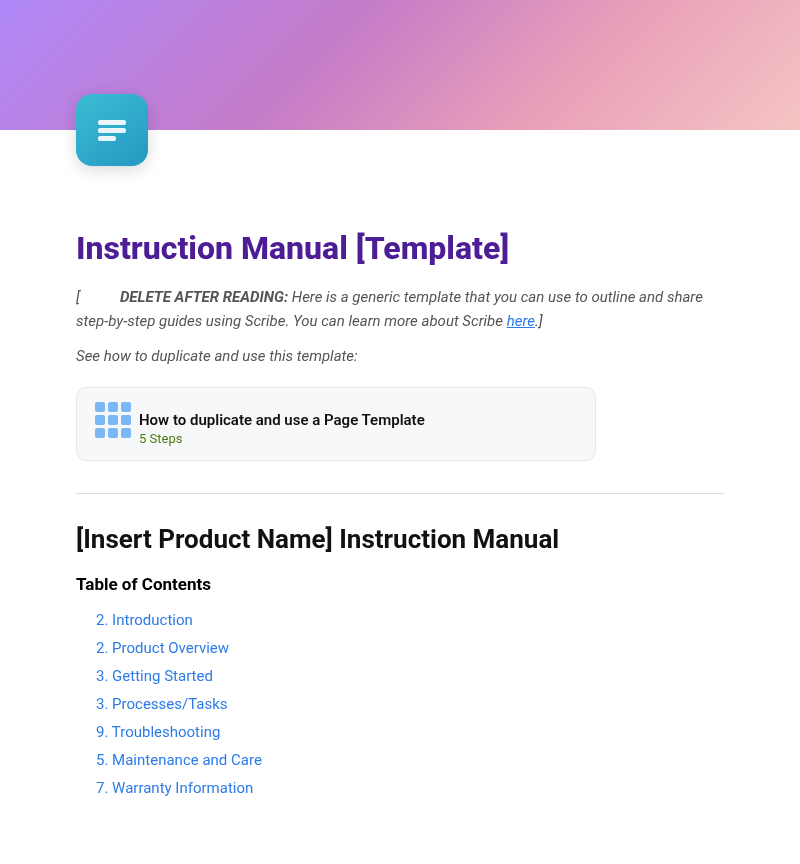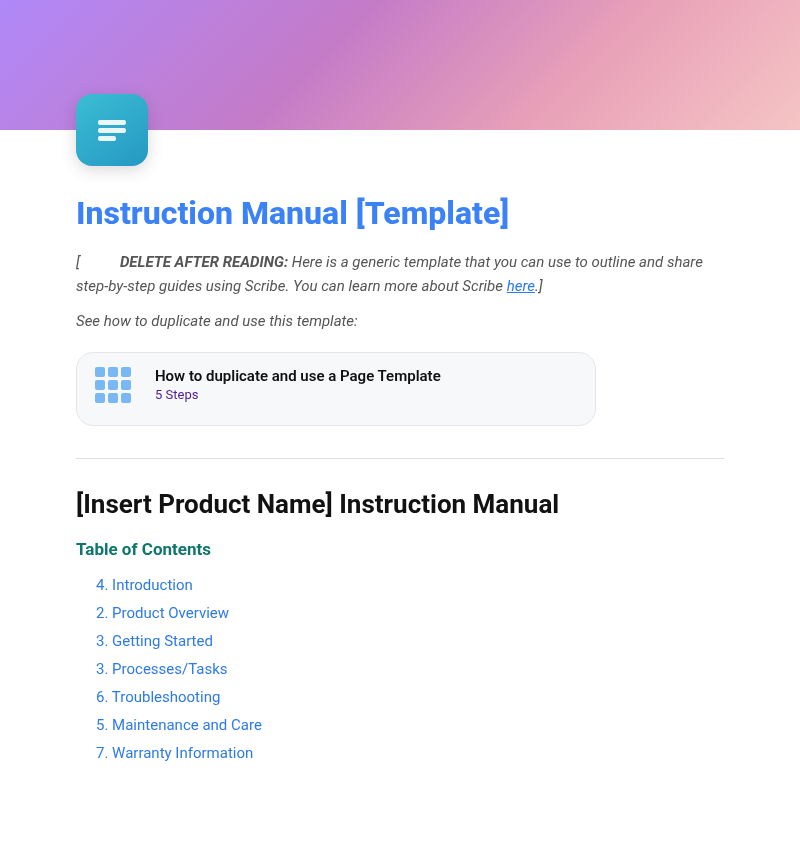--- a/index.html
+++ b/index.html
@@ -42,23 +42,24 @@
       fill: white;
     }
 
     .content {
       padding: 28px 76px 40px 76px;
     }
 
     .main-title {
       font-size: 32px;
       font-weight: 800;
-      color: #3b82f6;
+      color: #4c1d95;
       margin-bottom: 18px;
       line-height: 1.2;
+      margin-top: 35px;
     }
 
     .delete-note {
       font-style: italic;
       color: #555;
       font-size: 15px;
       line-height: 1.6;
       margin-bottom: 14px;
     }
 
@@ -75,66 +76,65 @@
 
     .see-how {
       font-style: italic;
       color: #555;
       font-size: 15px;
       margin-bottom: 22px;
     }
 
     .template-card {
       display: flex;
-      align-items: flex-start;
-      gap: 16px;
+      align-items: flex-end;
       background: #f7f8fa;
       border: 1px solid #e4e6ea;
-      border-radius: 17px;
+      border-radius: 10px;
       padding: 14px 18px;
       margin-bottom: 32px;
       cursor: pointer;
       max-width: 520px;
     }
 
     .template-card-icon {
       width: 44px;
       height: 44px;
       flex-shrink: 0;
     }
 
     .template-card-text .card-title {
       font-size: 15px;
       font-weight: 600;
       color: #111;
     }
 
     .template-card-text .card-steps {
       font-size: 13px;
-      color: #4c1d95;
+      color: #4d7c0f;
       margin-top: 2px;
     }
 
     .divider {
       border: none;
       border-top: 1px solid #ddd;
       margin: 10px 0 30px 0;
     }
 
     .section-title {
       font-size: 26px;
       font-weight: 700;
       color: #111;
       margin-bottom: 20px;
     }
 
     .toc-title {
       font-size: 17px;
       font-weight: 700;
-      color: #0f766e;
+      color: #000000;
       margin-bottom: 12px;
     }
 
     .toc-list {
       list-style: none;
       padding: 0;
     }
 
     .toc-list li {
       font-size: 15px;
@@ -200,22 +200,22 @@
     </div>
   </div>
 
   <hr class="divider">
 
   <h2 class="section-title">[Insert Product Name] Instruction Manual</h2>
 
   <div class="toc-title">Table of Contents</div>
 
   <ol class="toc-list" id="toc-list">
-  <li>4. Introduction</li>
+  <li>2. Introduction</li>
       <li>2. Product Overview</li>
       <li>3. Getting Started</li>
       <li>3. Processes/Tasks</li>
-      <li>6. Troubleshooting</li>
+      <li>9. Troubleshooting</li>
       <li>5. Maintenance and Care</li>
       <li>7. Warranty Information</li>
     </ol>
 
 </div>
 
 </body></html>

